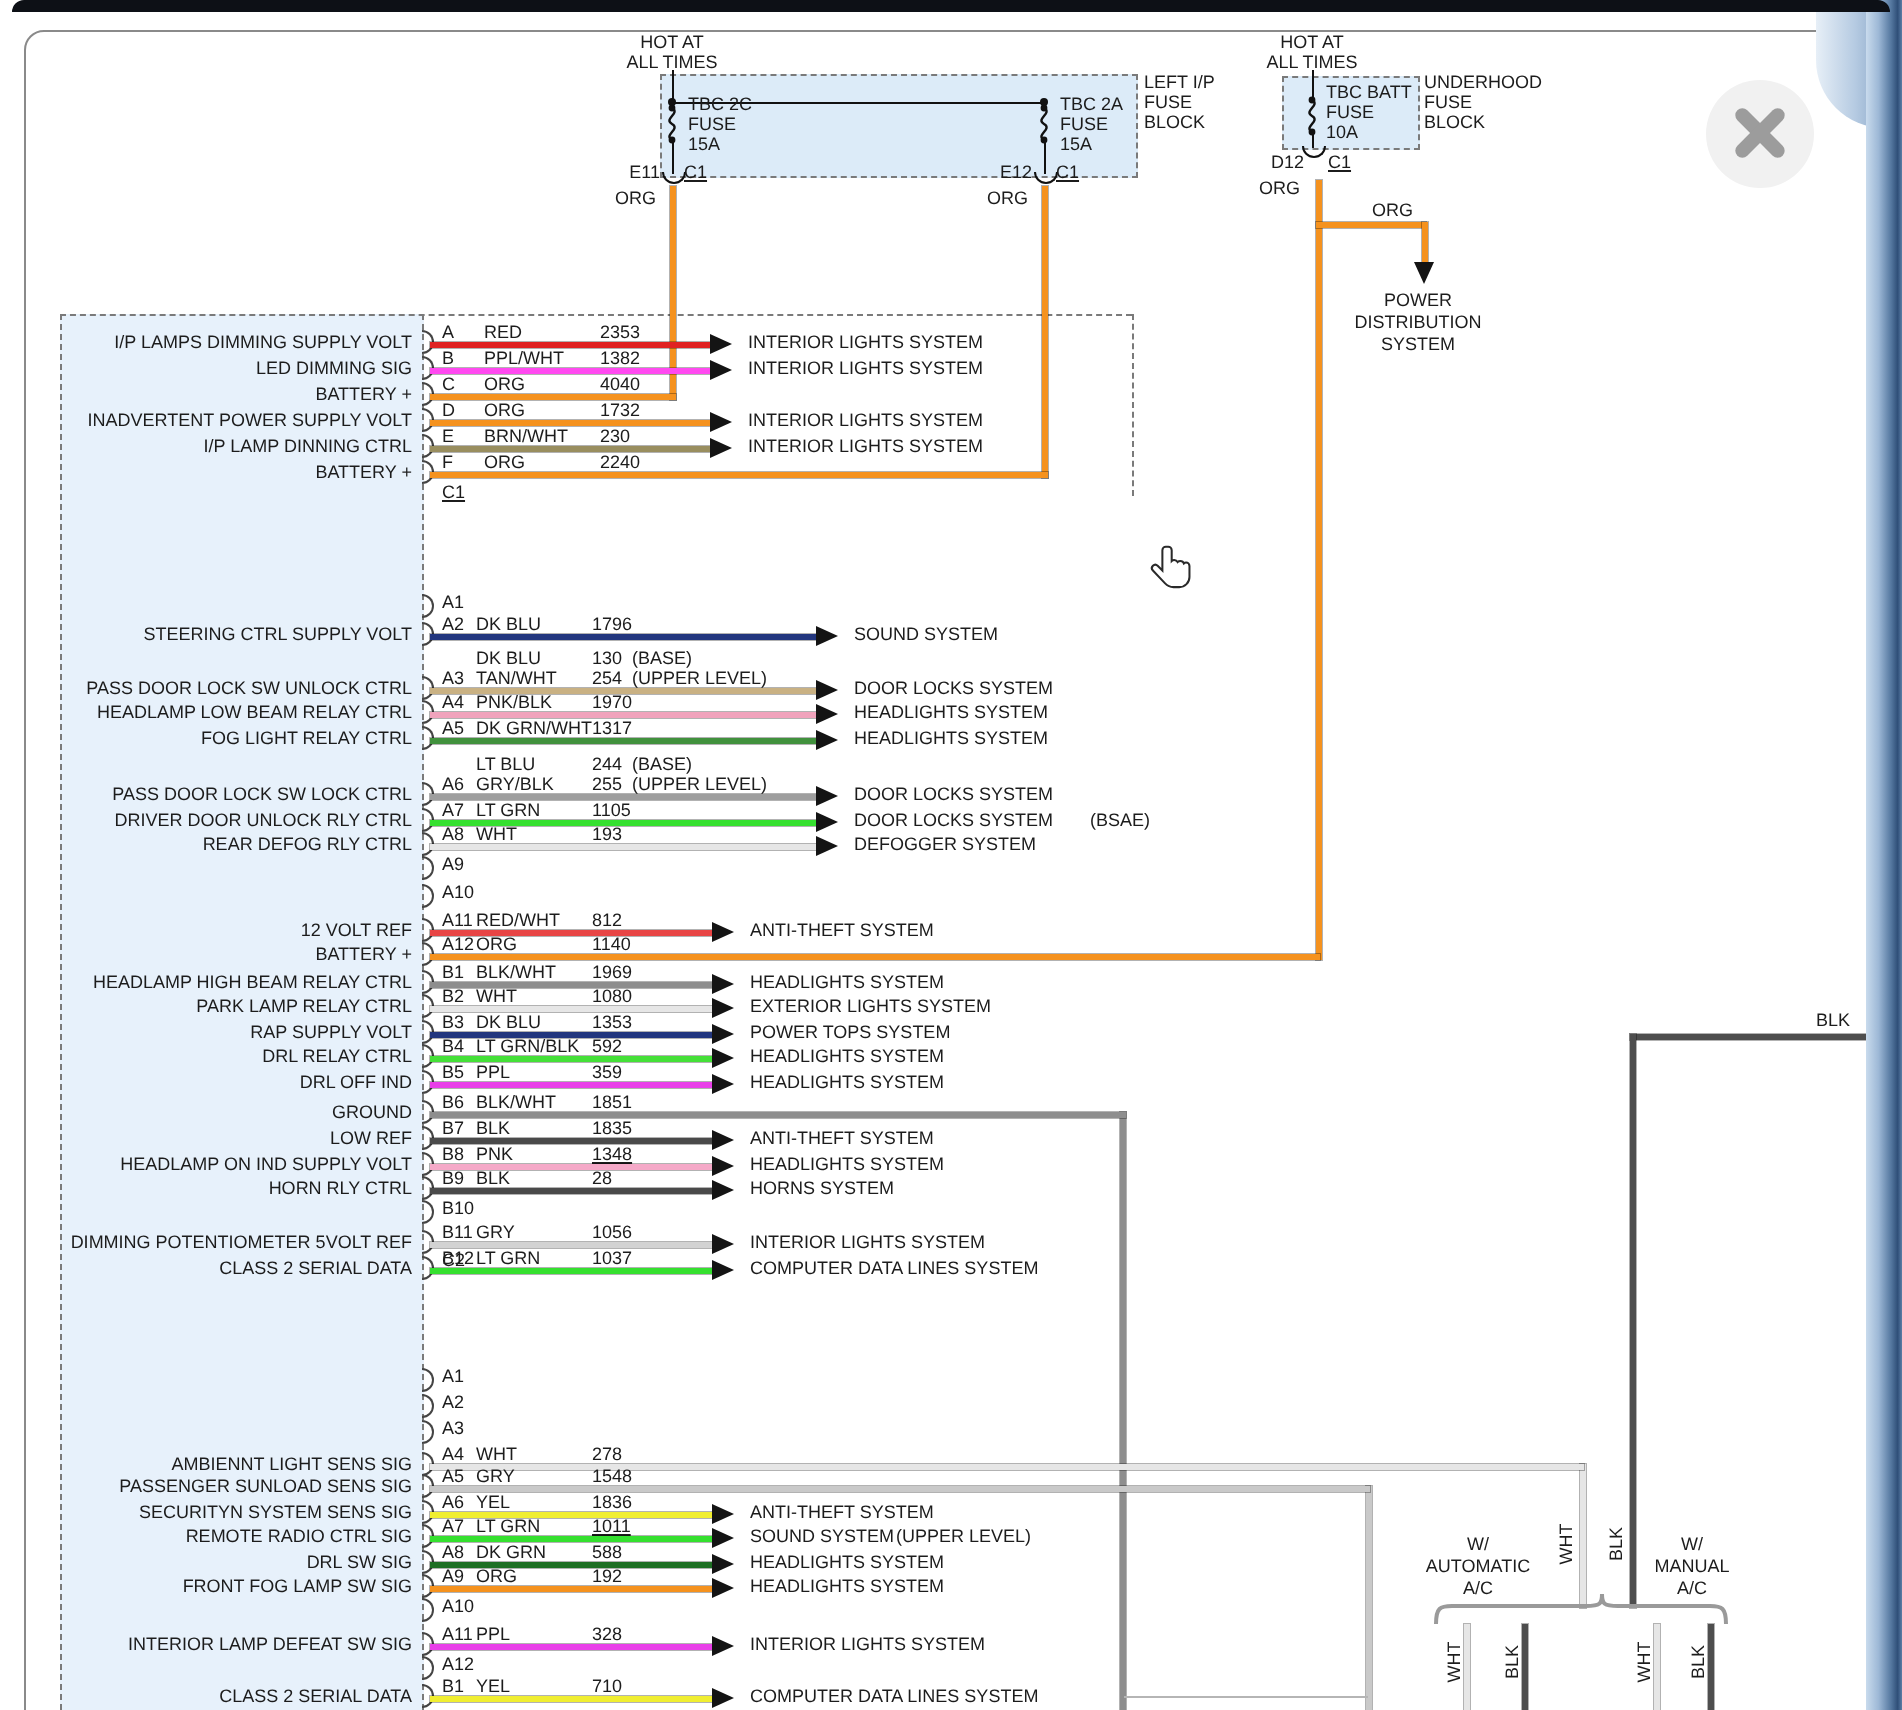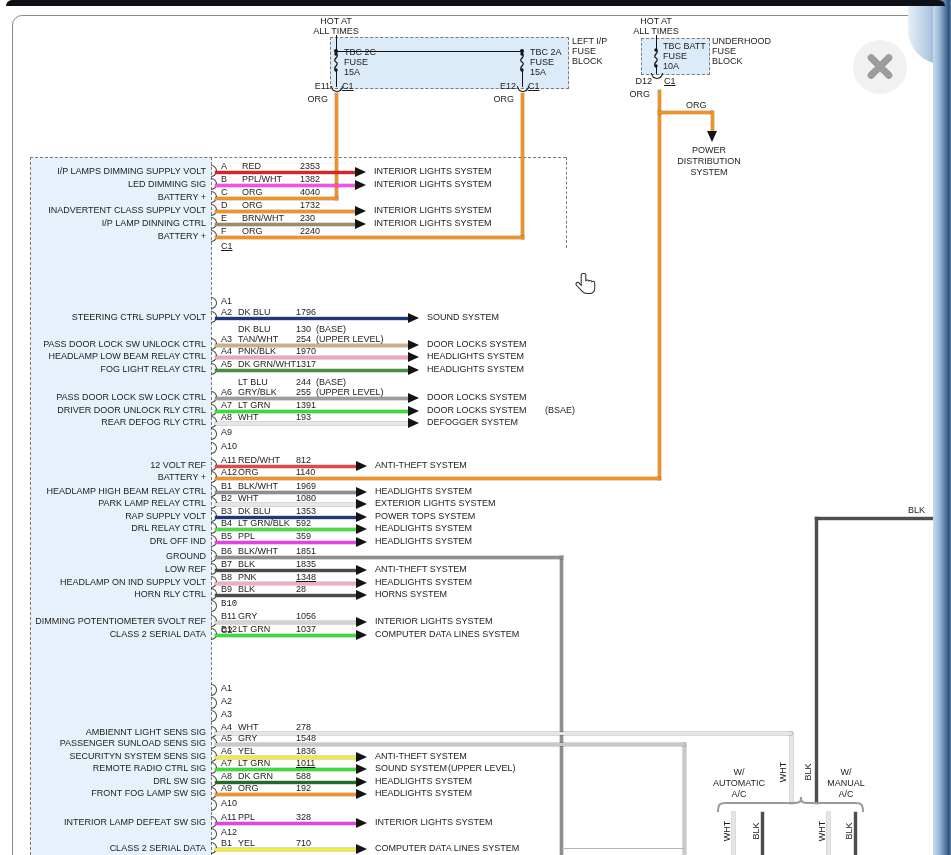--- a/index.html
+++ b/index.html
@@ -124,21 +124,21 @@
     <div class="lbl" style="left: 374px; top: 179px;">INTERIOR LIGHTS SYSTEM</div>
     <div class="lbl" style="left: 221px; top: 187px;">C</div>
     <div class="lbl" style="left: 242px; top: 187px;">ORG</div>
     <div class="lbl" style="left: 300px; top: 187px;">4040</div>
     <div class="lbl r" style="left: 30px; top: 192px; width: 176px;">BATTERY +</div>
     <div class="pin-arc" style="left: 211px; top: 191px;"></div>
     <div class="wire outlined" style="background: rgb(245, 146, 30); left: 215px; top: 196.5px; width: 123px; height: 3px;"></div>
     <div class="lbl" style="left: 221px; top: 200px;">D</div>
     <div class="lbl" style="left: 242px; top: 200px;">ORG</div>
     <div class="lbl" style="left: 300px; top: 200px;">1732</div>
-    <div class="lbl r" style="left: 30px; top: 205px; width: 176px;">INADVERTENT CLASS SUPPLY VOLT</div>
+    <div class="lbl r" style="left: 30px; top: 205px; width: 176px;">INADVERTENT POWER SUPPLY VOLT</div>
     <div class="pin-arc" style="left: 211px; top: 204px;"></div>
     <div class="wire outlined" style="background: rgb(245, 146, 30); left: 215px; top: 209.5px; width: 140px; height: 3px;"></div>
     <div class="arrow-r" style="left: 355px; top: 206px;"></div>
     <div class="lbl" style="left: 374px; top: 205px;">INTERIOR LIGHTS SYSTEM</div>
     <div class="lbl" style="left: 221px; top: 213px;">E</div>
     <div class="lbl" style="left: 242px; top: 213px;">BRN/WHT</div>
     <div class="lbl" style="left: 300px; top: 213px;">230</div>
     <div class="lbl r" style="left: 30px; top: 218px; width: 176px;">I/P LAMP DINNING CTRL</div>
     <div class="pin-arc" style="left: 211px; top: 217px;"></div>
     <div class="wire outlined" style="background: rgb(153, 142, 95); left: 215px; top: 222.5px; width: 140px; height: 3px;"></div>
@@ -196,21 +196,21 @@
     <div class="lbl" style="left: 238px; top: 377px;">LT BLU</div>
     <div class="lbl" style="left: 296px; top: 377px;">244</div>
     <div class="lbl" style="left: 316px; top: 377px;">(BASE)</div>
     <div class="lbl r" style="left: 30px; top: 392px; width: 176px;">PASS DOOR LOCK SW LOCK CTRL</div>
     <div class="pin-arc" style="left: 211px; top: 391px;"></div>
     <div class="wire outlined" style="background: rgb(158, 158, 158); left: 215px; top: 396.5px; width: 193px; height: 3px;"></div>
     <div class="arrow-r" style="left: 408px; top: 393px;"></div>
     <div class="lbl" style="left: 427px; top: 392px;">DOOR LOCKS SYSTEM</div>
     <div class="lbl" style="left: 221px; top: 400px;">A7</div>
     <div class="lbl" style="left: 238px; top: 400px;">LT GRN</div>
-    <div class="lbl" style="left: 296px; top: 400px;">1391</div>
+    <div class="lbl" style="left: 296px; top: 400px;">1105</div>
     <div class="lbl r" style="left: 30px; top: 405px; width: 176px;">DRIVER DOOR UNLOCK RLY CTRL</div>
     <div class="pin-arc" style="left: 211px; top: 404px;"></div>
     <div class="wire outlined" style="background: rgb(53, 224, 47); left: 215px; top: 409.5px; width: 193px; height: 3px;"></div>
     <div class="arrow-r" style="left: 408px; top: 406px;"></div>
     <div class="lbl" style="left: 427px; top: 405px;">DOOR LOCKS SYSTEM</div>
     <div class="lbl" style="left: 545px; top: 405px;">(BSAE)</div>
     <div class="lbl" style="left: 221px; top: 412px;">A8</div>
     <div class="lbl" style="left: 238px; top: 412px;">WHT</div>
     <div class="lbl" style="left: 296px; top: 412px;">193</div>
     <div class="lbl r" style="left: 30px; top: 417px; width: 176px;">REAR DEFOG RLY CTRL</div>
@@ -299,21 +299,21 @@
     <div class="arrow-r" style="left: 356px; top: 578px;"></div>
     <div class="lbl" style="left: 375px; top: 577px;">HEADLIGHTS SYSTEM</div>
     <div class="lbl" style="left: 221px; top: 584px;">B9</div>
     <div class="lbl" style="left: 238px; top: 584px;">BLK</div>
     <div class="lbl" style="left: 296px; top: 584px;">28</div>
     <div class="lbl r" style="left: 30px; top: 589px; width: 176px;">HORN RLY CTRL</div>
     <div class="pin-arc" style="left: 211px; top: 588px;"></div>
     <div class="wire outlined" style="background: rgb(74, 74, 74); left: 215px; top: 593.5px; width: 141px; height: 3px;"></div>
     <div class="arrow-r" style="left: 356px; top: 590px;"></div>
     <div class="lbl" style="left: 375px; top: 589px;">HORNS SYSTEM</div>
-    <div class="lbl" style="left: 221px; top: 599px; font-family: Liberation Mono, monospace;">B10</div>
+    <div class="lbl" style="left: 221px; top: 599px;">B10</div>
     <div class="pin-arc" style="left: 211px; top: 600px;"></div>
     <div class="lbl" style="left: 221px; top: 611px;">B11</div>
     <div class="lbl" style="left: 238px; top: 611px;">GRY</div>
     <div class="lbl" style="left: 296px; top: 611px;">1056</div>
     <div class="lbl r" style="left: 30px; top: 616px; width: 176px;">DIMMING POTENTIOMETER 5VOLT REF</div>
     <div class="pin-arc" style="left: 211px; top: 615px;"></div>
     <div class="wire outlined" style="background: rgb(210, 210, 210); left: 215px; top: 620.5px; width: 141px; height: 3px;"></div>
     <div class="arrow-r" style="left: 356px; top: 617px;"></div>
     <div class="lbl" style="left: 375px; top: 616px;">INTERIOR LIGHTS SYSTEM</div>
     <div class="lbl" style="left: 221px; top: 624px;">B12</div>

